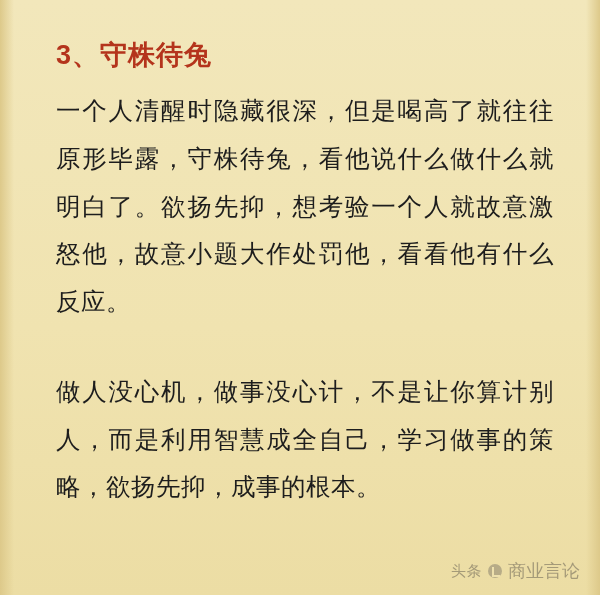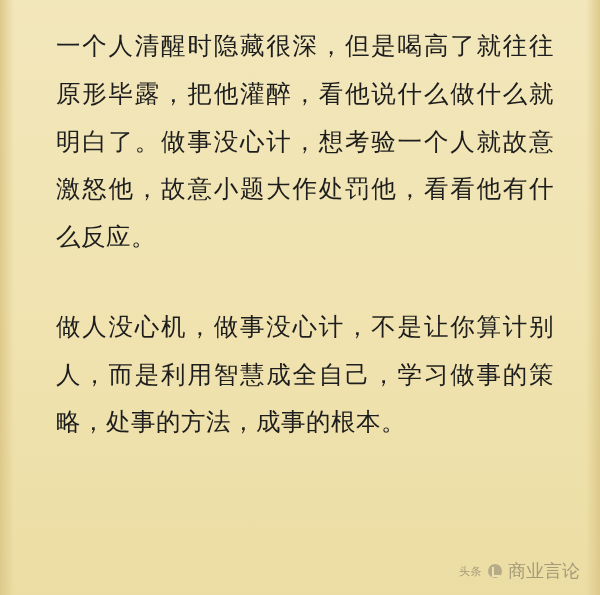--- a/index.html
+++ b/index.html
@@ -65,21 +65,21 @@
     position: absolute;
     right: 20px;
     bottom: 12px;
     display: flex;
     align-items: center;
     gap: 6px;
     opacity: 0.55;
   }
   .wm-logo {
     display: inline-block;
-    font-size: 11px;
+    font-size: 15px;
     color: #6b6455;
     letter-spacing: 0.5px;
     margin-left: 8px;
   }
   .wm-icon {
     display: inline-block;
     width: 14px;
     height: 14px;
     border-radius: 50%;
     background: #8c8470;
@@ -103,27 +103,28 @@
 </head>
 <body>
 
 <div class="page">
   <div class="edge-left"></div>
   <div class="edge-right"></div>
 
   <div class="content">
 
     <div class="section">
-      <p class="body-text">一个人清醒时隐藏很深，但是喝高了就往往原形毕露，把他灌醉，看他说什么做什么就明白了。做事没心计，想考验一个人就故意激怒他，故意小题大作处罚他，看看他有什么反应。</p>
+      <h2 class="heading">3、守株待兔</h2>
+      <p class="body-text">一个人清醒时隐藏很深，但是喝高了就往往原形毕露，守株待兔，看他说什么做什么就明白了。欲扬先抑，想考验一个人就故意激怒他，故意小题大作处罚他，看看他有什么反应。</p>
     </div>
 
     <div class="spacer"></div>
 
     <div class="section">
-      <p class="body-text">做人没心机，做事没心计，不是让你算计别人，而是利用智慧成全自己，学习做事的策略，处事的方法，成事的根本。</p>
+      <p class="body-text">做人没心机，做事没心计，不是让你算计别人，而是利用智慧成全自己，学习做事的策略，欲扬先抑，成事的根本。</p>
     </div>
 
   </div>
 
   <div class="watermark">
     <span class="wm-logo">头条</span>
     <span class="wm-icon"></span>
     <span class="wm-text">商业言论</span>
   </div>
 </div>

